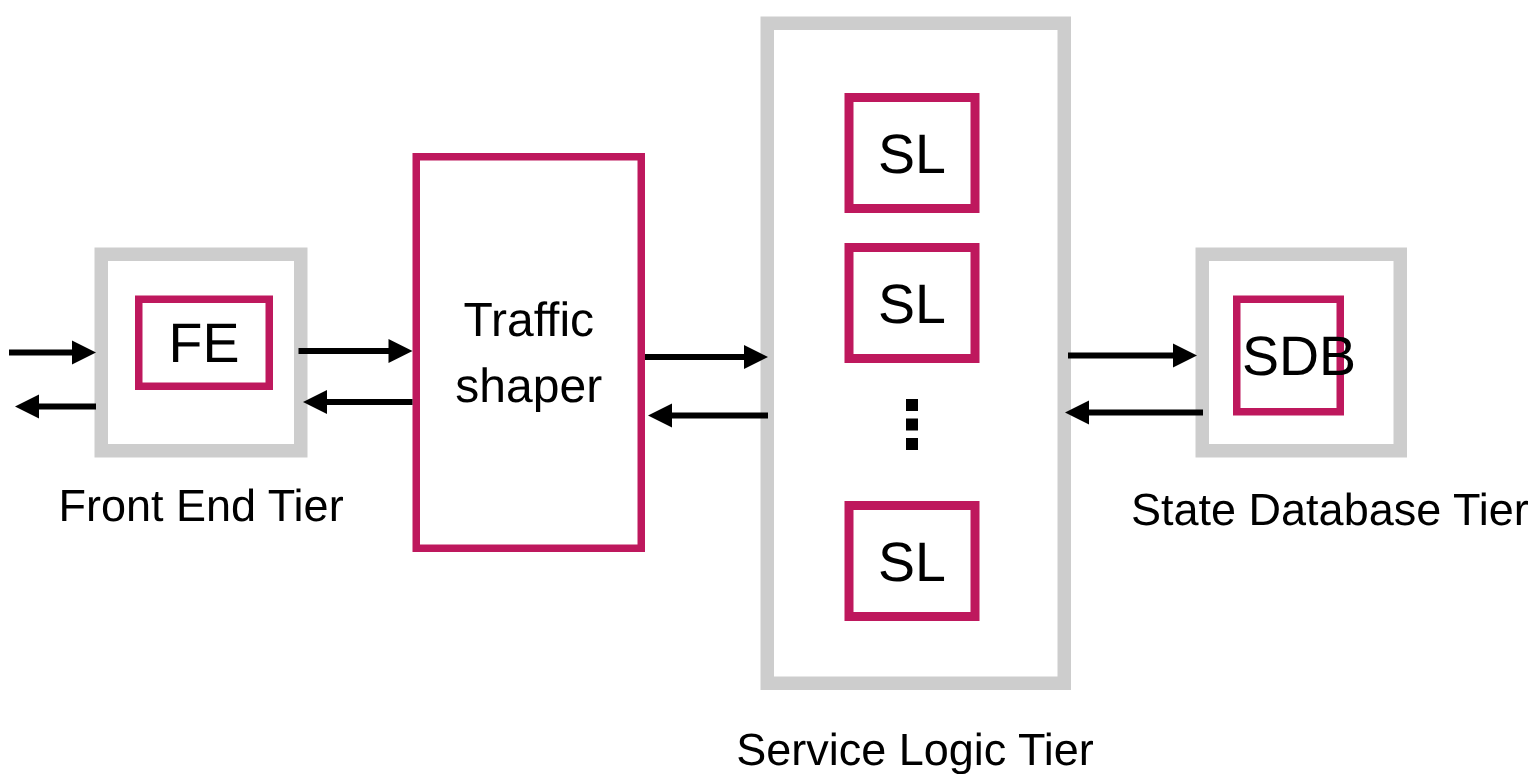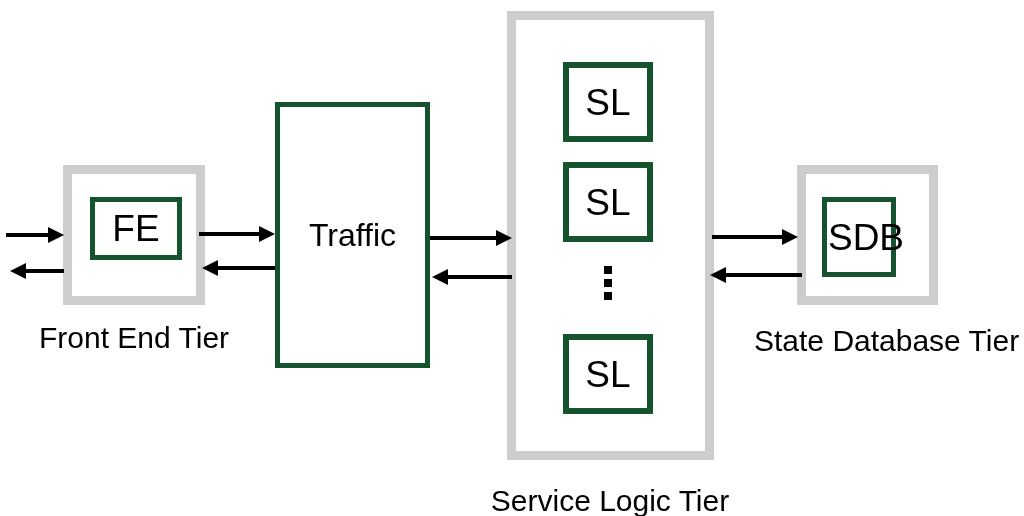--- a/index.html
+++ b/index.html
@@ -8,21 +8,21 @@
     font-family:"Liberation Sans",sans-serif;color:#000000;
   }
   
   .tier-box{
     position:absolute;box-sizing:border-box;
     border:9px solid #cdcdcd;background:#ffffff;
   }
   
   .node-box{
     position:absolute;box-sizing:border-box;
-    border:5px solid #14532d;background:#ffffff;
+    border:5px solid #be185d;background:#ffffff;
     display:flex;align-items:center;justify-content:center;
     font-size:37px;line-height:1;color:#000;
   }
   .sl-box{border-width:6px;}
   
   .shaper{flex-direction:column;font-size:32px;}
   .shaper-line{line-height:44px;text-align:center;}
   
   .tier-label{
     position:absolute;font-size:30px;line-height:30px;text-align:center;white-space:nowrap;
@@ -47,20 +47,21 @@
 <div class="canvas">
 
   <div class="tier-box" style="left:63px;top:165px;width:142px;height:140px;"></div>
   <div class="node-box" style="left:90px;top:197px;width:92px;height:63px;">
     <span>FE</span>
   </div>
   <div class="tier-label" style="left:39px;top:323px;width:190px;">Front End Tier</div>
 
   <div class="node-box shaper" style="left:275px;top:102px;width:155px;height:266px;">
     <div class="shaper-line">Traffic</div>
+    <div class="shaper-line">shaper</div>
   </div>
 
   <div class="tier-box" style="left:507px;top:11px;width:207px;height:449px;"></div>
   <div class="node-box sl-box" style="left:563px;top:62px;width:90px;height:80px;">
     <span>SL</span>
   </div>
   <div class="node-box sl-box" style="left:563px;top:162px;width:90px;height:80px;">
     <span>SL</span>
   </div>
   <div class="v-ellipsis" style="left:604px;top:266px;">

